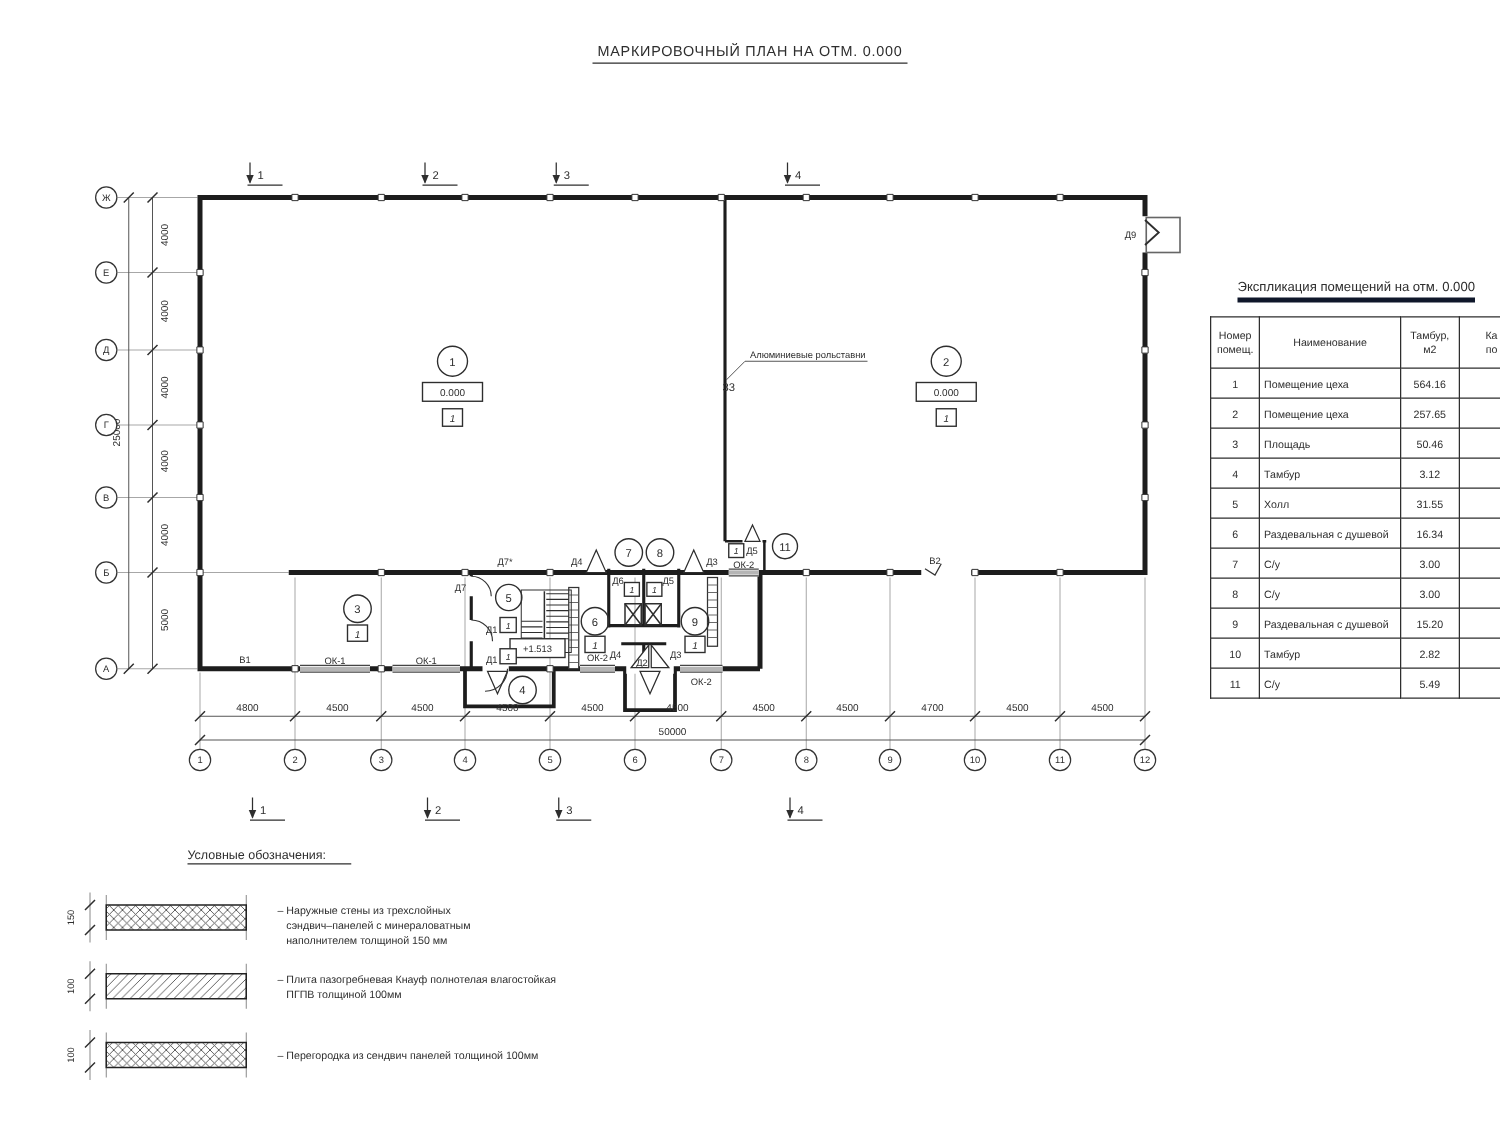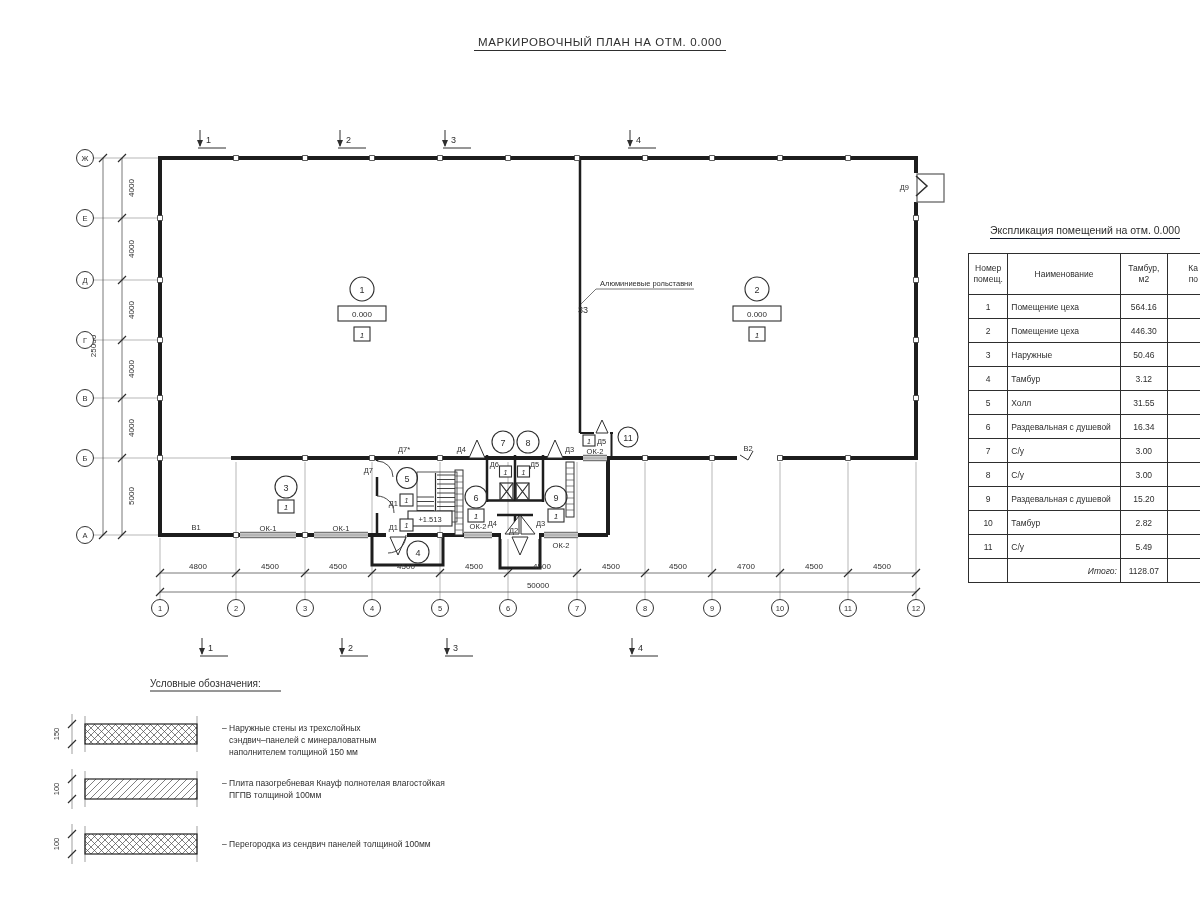--- a/index.html
+++ b/index.html
@@ -9,21 +9,21 @@
   #plan-svg text{fill:#2e2e2e;font-family:"Liberation Sans",sans-serif;}
   .t7{font-size:7px}.t75{font-size:7.5px}.t8{font-size:8px}.t85{font-size:8.5px}
   .t9{font-size:9px}.t10{font-size:10px}
   .mid{text-anchor:middle}.end{text-anchor:end}
   .it{font-style:italic}
   #main-title{position:absolute;top:36px;left:0;width:1200px;text-align:center;
       font-size:11.5px;letter-spacing:.6px;}
   #main-title span{border-bottom:1px solid #2e2e2e;padding:0 4px 2px;}
   #extable{position:absolute;left:968px;top:224px;}
   #extable .ttl{width:234px;text-align:center;font-size:10.5px;margin-bottom:17px;}
-  #extable .ttl span{border-bottom:1px solid #0f172a;padding-bottom:2px;}
+  #extable .ttl span{border-bottom:4px solid #0f172a;padding-bottom:2px;}
   #extable table{border-collapse:collapse;table-layout:fixed;}
   #extable td{border:1.5px solid #2e2e2e;font-size:8.5px;height:23px;padding:0 3px;
       white-space:nowrap;overflow:hidden;}
   #extable tr.hdr td{height:40px;text-align:center;line-height:1.25;}
   #extable td.c{text-align:center;}
   #extable td.r{text-align:right;}
 </style>
 </head>
 <body>
 
@@ -410,26 +410,26 @@
       </tr>
       <tr>
             <td class="c">1</td>
             <td>Помещение цеха</td>
             <td class="c">564.16</td>
             <td></td>
           </tr>
       <tr>
             <td class="c">2</td>
             <td>Помещение цеха</td>
-            <td class="c">446.30</td>
+            <td class="c">257.65</td>
             <td></td>
           </tr>
       <tr>
             <td class="c">3</td>
-            <td>Наружные</td>
+            <td>Площадь</td>
             <td class="c">50.46</td>
             <td></td>
           </tr>
       <tr>
             <td class="c">4</td>
             <td>Тамбур</td>
             <td class="c">3.12</td>
             <td></td>
           </tr>
       <tr>
@@ -467,23 +467,17 @@
             <td>Тамбур</td>
             <td class="c">2.82</td>
             <td></td>
           </tr>
       <tr>
             <td class="c">11</td>
             <td>С/у</td>
             <td class="c">5.49</td>
             <td></td>
           </tr>
-      <tr>
-            <td></td>
-            <td class="r it">Итого:</td>
-            <td class="c">1128.07</td>
-            <td></td>
-          </tr>
       </tbody>
     </table>
   </div>
 
 </div>
 
 </body></html>

